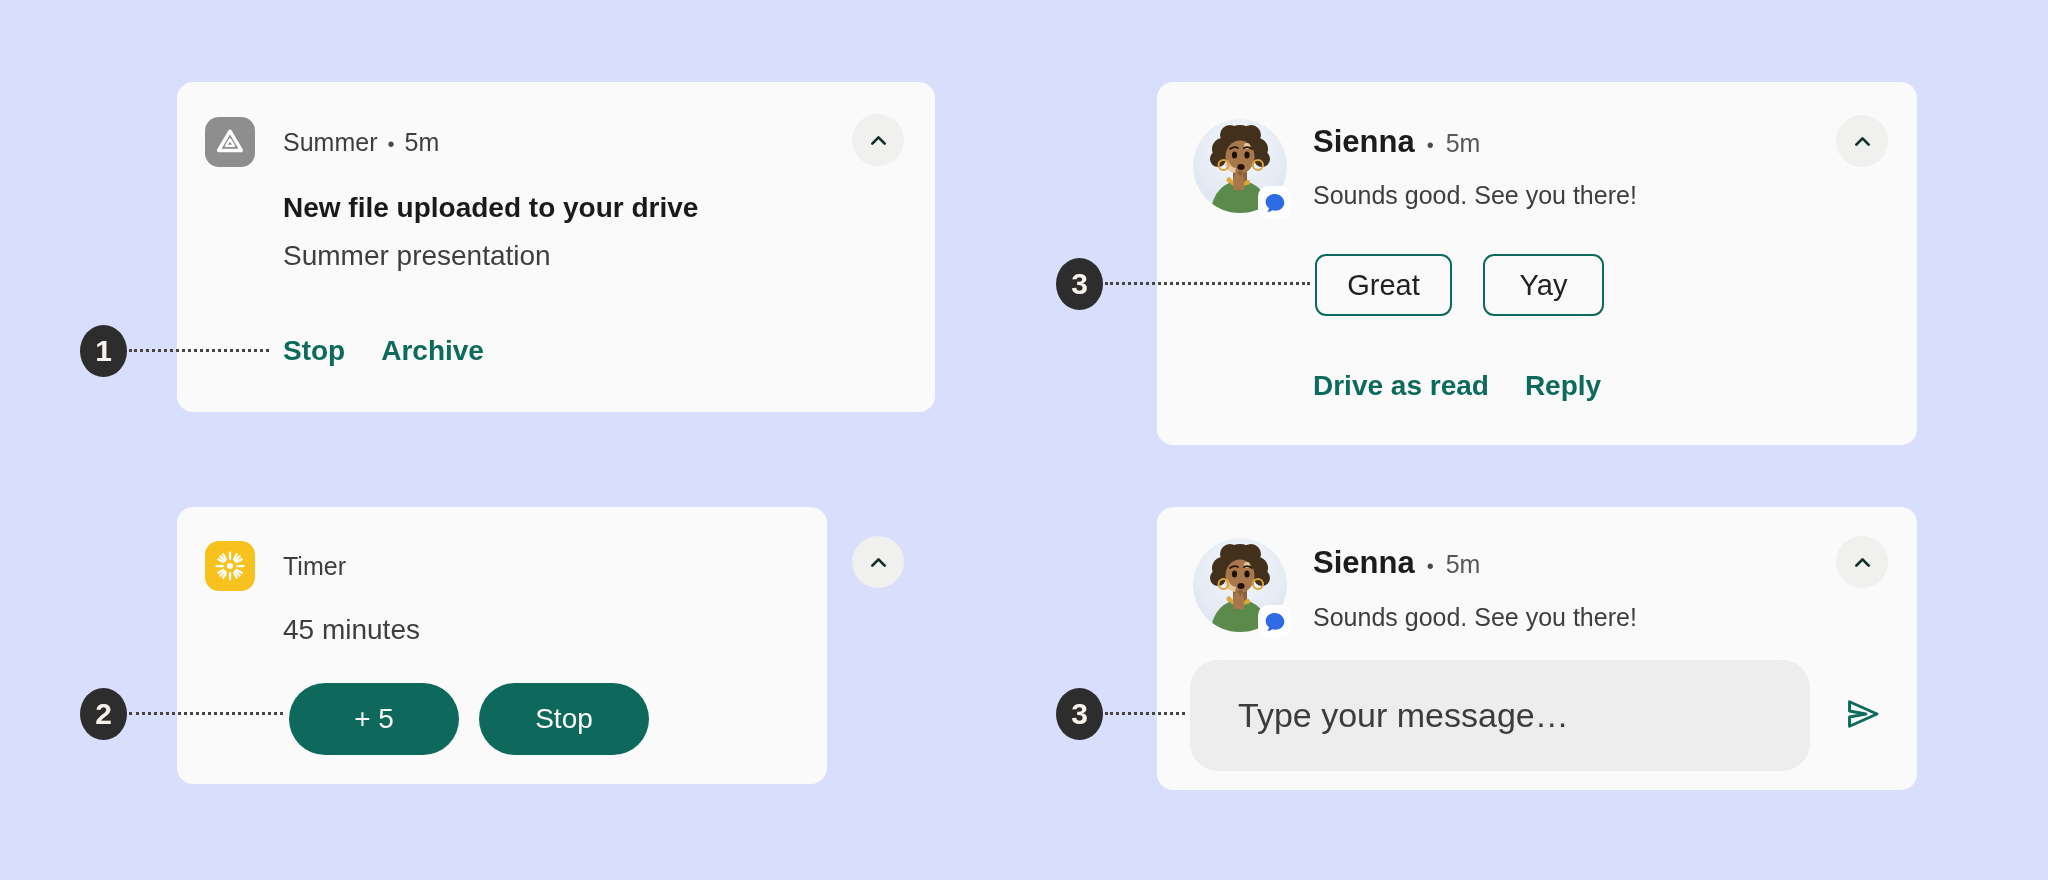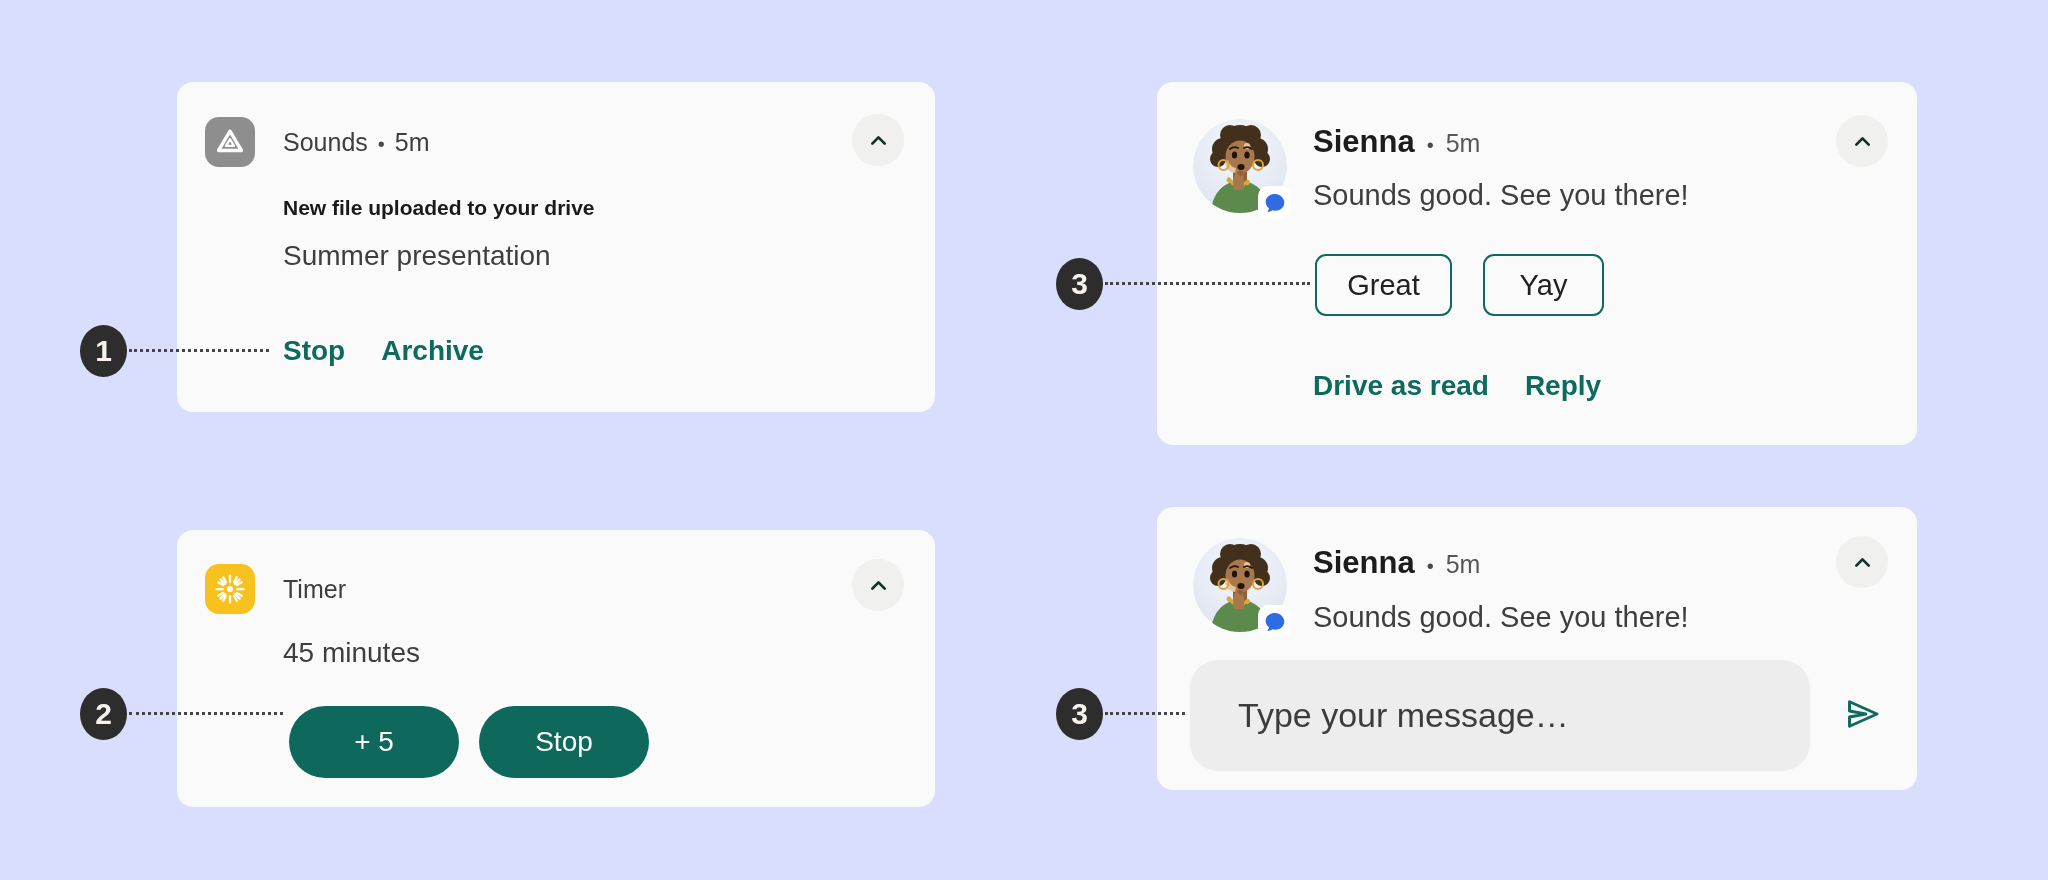--- a/index.html
+++ b/index.html
@@ -7,21 +7,21 @@
   body {
     background:#d8defb;
     font-family:"Liberation Sans","DejaVu Sans",sans-serif;
     position:relative; overflow:hidden;
   }
   .stage { position:absolute; inset:0; }
 
   
   .card { position:absolute; background:#fafafa; border-radius:16px; }
   .card-drive  { left:177px;  top:82px;  width:758px; height:330px; }
-  .card-timer  { left:177px;  top:530px; width:758px; height:277px;padding-left:24px; }
+  .card-timer  { left:177px;  top:507px; width:650px; height:277px;padding-left:24px; }
   .card-msg1   { left:1157px; top:82px;  width:760px; height:363px; }
   .card-msg2   { left:1157px; top:507px; width:760px; height:283px; }
 
   
   .app-icon { position:absolute; width:50px; height:50px; border-radius:14px;
               display:flex; align-items:center; justify-content:center; }
   .app-icon svg { width:36px; height:36px; }
   .bg-drive { background:#8e8e8e; }
   .bg-timer { background:#f8c21e; }
 
@@ -29,21 +29,21 @@
   .hdr { position:absolute; left:106px; display:flex; align-items:baseline; gap:10px;
          font-size:25px; color:#3e3e3e; line-height:26px; }
   .hdr .sep { font-size:20px; color:#4a4a4a; }
 
   
   .collapse { position:absolute; width:52px; height:52px; border-radius:50%;
               background:#f0f0ef; border:none; cursor:pointer;
               display:flex; align-items:center; justify-content:center; }
   .collapse svg { width:27px; height:27px; }
 
-  .n-title { position:absolute; left:106px; font-size:21px; font-weight:700;
+  .n-title { position:absolute; left:106px; font-size:28px; font-weight:700;
              color:#1a1a1a; line-height:34px; }
   .n-body  { position:absolute; left:106px; font-size:28px; color:#3e3e3e; line-height:34px; }
 
   .action-row { position:absolute; left:106px; display:flex; gap:36px; }
   .text-action { background:none; border:none; cursor:pointer;
                  font-family:inherit; font-size:28px; font-weight:700;
                  color:#0d6a5d; line-height:34px; padding:0; }
 
   
   .pill-row { position:absolute; left:112px; top:176px; display:flex; gap:20px; }
@@ -57,21 +57,21 @@
   .msg-badge { position:absolute; left:101px; width:33px; height:33px;
                background:#ffffff; border-radius:10px;
                display:flex; align-items:center; justify-content:center; }
   .msg-badge svg { width:26px; height:26px; }
 
   .name-row { position:absolute; left:156px; display:flex; align-items:baseline; gap:12px; }
   .sender { font-size:31px; font-weight:700; color:#1c1c1c; line-height:38px; }
   .name-row .sep { font-size:20px; color:#4a4a4a; }
   .name-row .time { font-size:25px; color:#575757; }
 
-  .msg-text { position:absolute; left:156px; font-size:29px; color:#3e3e3e; line-height:34px; }
+  .msg-text { position:absolute; left:156px; font-size:25px; color:#3e3e3e; line-height:34px; }
 
   .reply-row { position:absolute; left:158px; top:172px; display:flex; gap:31px; }
   .reply-btn { height:62px; border:2px solid #0d6a5d; border-radius:11px; cursor:pointer;
                background:transparent; font-family:inherit; font-size:29px; color:#212121;
                display:flex; align-items:center; justify-content:center; }
   .reply-great { width:137px; }
   .reply-yay   { width:121px; }
 
   .msg-actions { position:absolute; left:156px; top:287px; display:flex; gap:36px; }
 
@@ -183,21 +183,21 @@
 
 <div class="stage">
 
   <section class="card card-drive">
     <div class="app-icon bg-drive" style="left:28px; top:35px;">
       <svg>
           <use href="#sym-drive"></use>
         </svg>
     </div>
     <div class="hdr" style="top:47px;">
-      <span>Sounds</span>
+      <span>Summer</span>
       <span class="sep">•</span>
       <span>5m</span>
     </div>
     <button class="collapse" style="left:675px; top:32px;">
       <svg>
           <use href="#sym-chevron"></use>
         </svg>
     </button>
     <div class="n-title" style="top:109px;">New file uploaded to your drive</div>
     <div class="n-body" style="top:157px;">Summer presentation</div>

